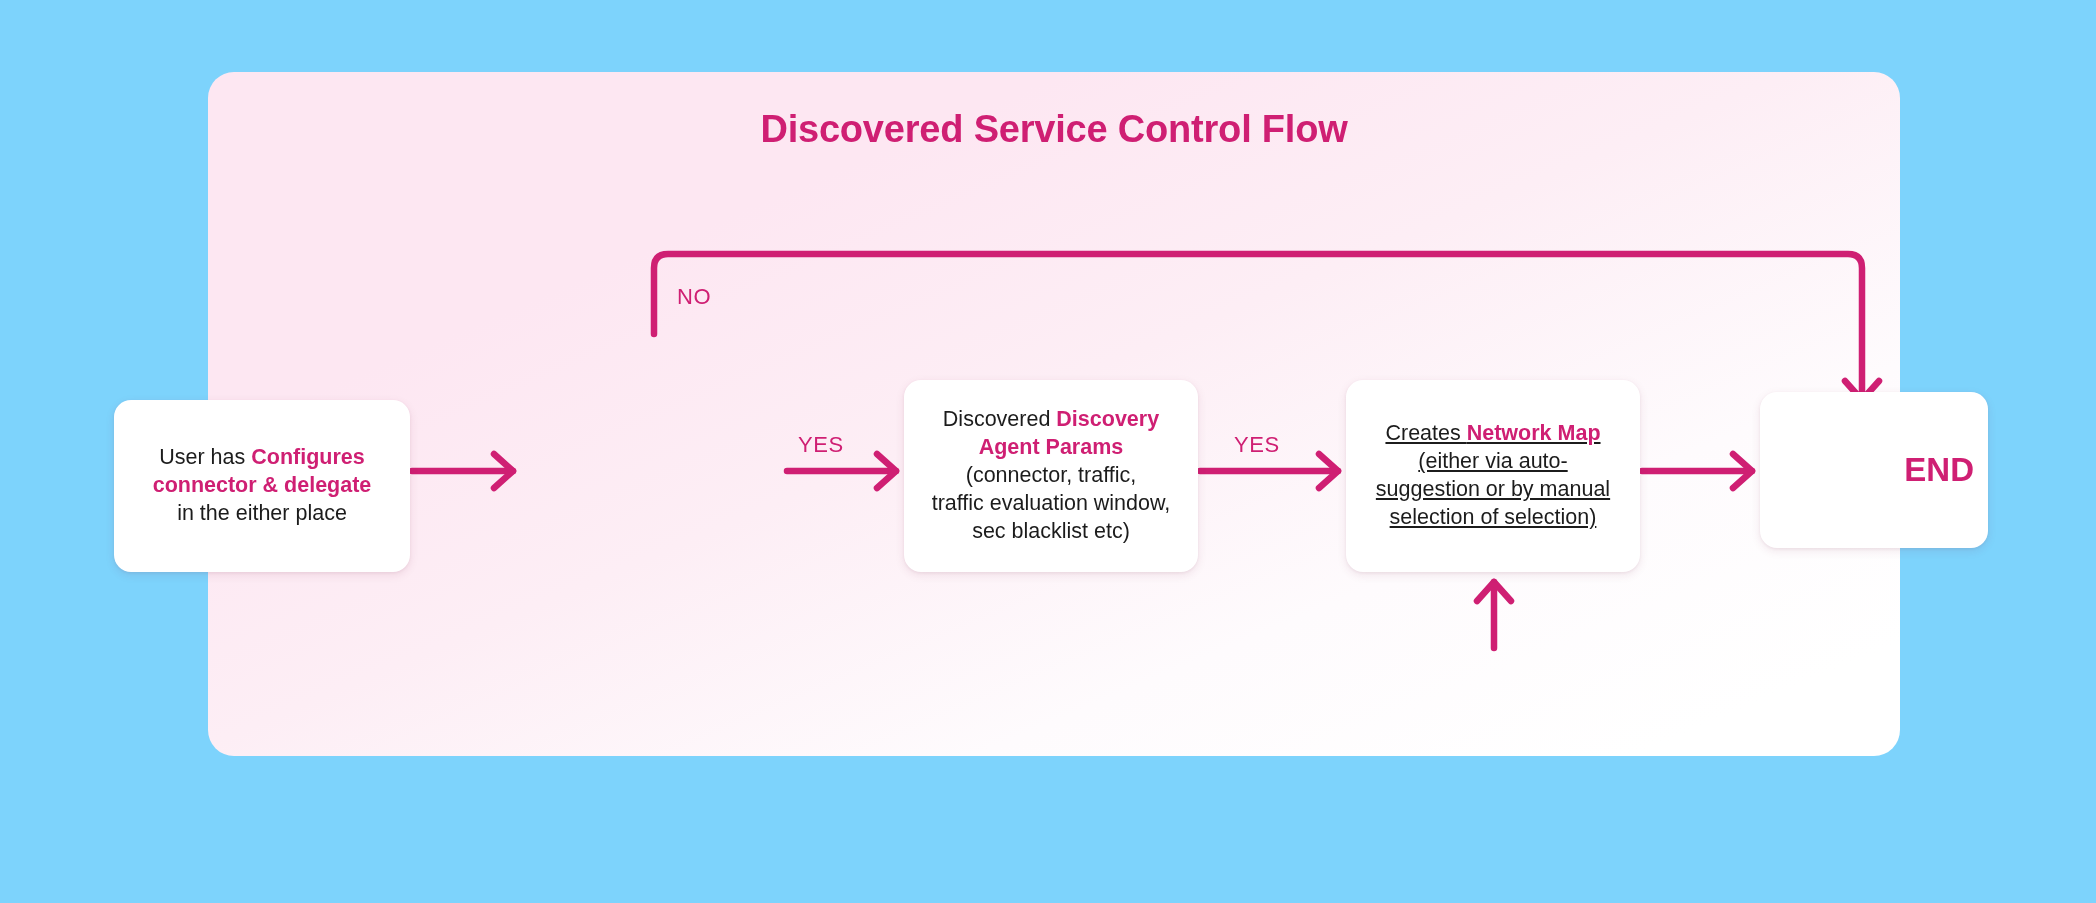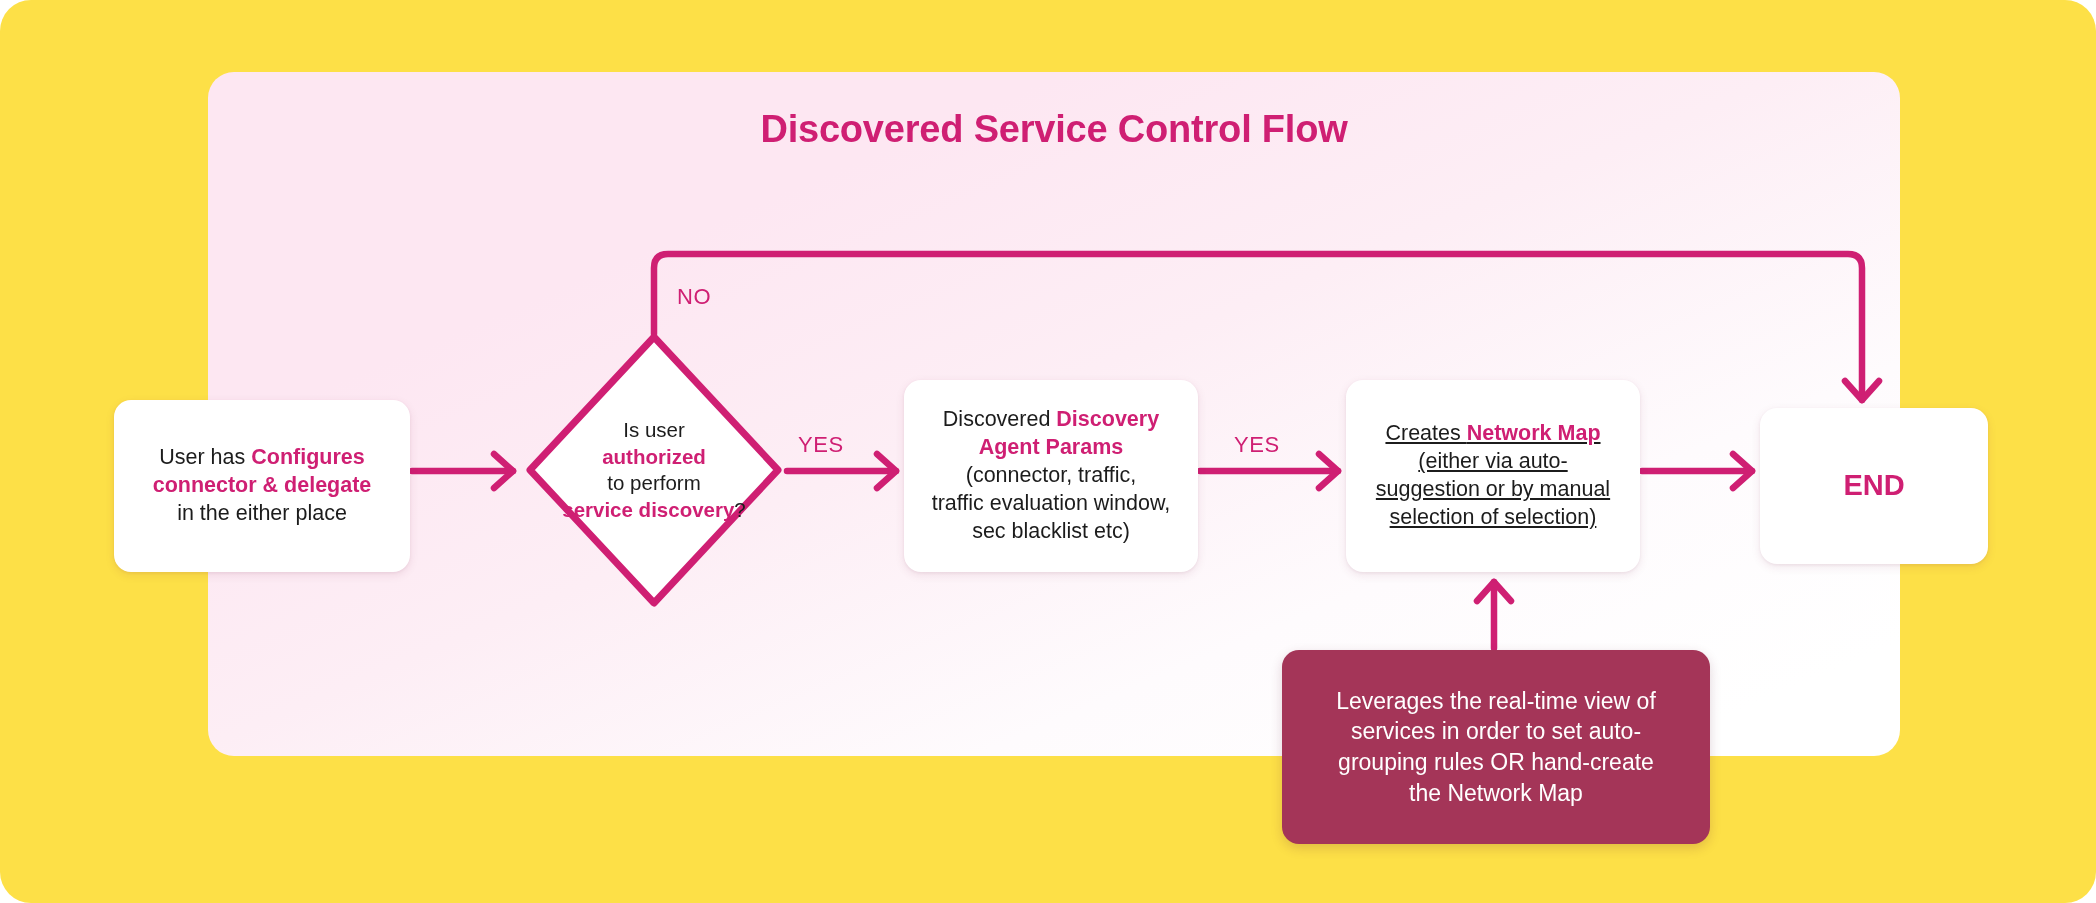--- a/index.html
+++ b/index.html
@@ -13,22 +13,21 @@
     height: 903px;
     overflow: hidden;
     font-family: "Liberation Sans", sans-serif;
     -webkit-font-smoothing: antialiased;
   }
 
   #stage {
     position: relative;
     width: 2096px;
     height: 903px;
-    background: #fde047;
-    border-radius: 31px;
+    background: #7dd3fc;
   }
 
   
   #panel {
     position: absolute;
     left: 208px;
     top: 72px;
     width: 1692px;
     height: 684px;
     border-radius: 26px;
@@ -69,24 +68,25 @@
   }
   .node .hl {
     color: #cf1f73;
     font-weight: bold;
   }
 
   #node-start  { left: 114px;  top: 400px;  width: 296px; height: 172px; }
   #node-params { left: 904px;  top: 380px;  width: 294px; height: 192px; }
   #node-netmap { left: 1346px; top: 380px;  width: 294px; height: 192px; text-decoration: underline; }
   #node-end {
-    left: 1760px; top: 408px; width: 228px; height: 156px;
-    color: #cf1f73;
-    font-size: 29px;
-    font-weight: bold;
+    left: 1760px; top: 392px; width: 228px; height: 156px;
+    color: #cf1f73;
+    font-size: 33px;
+    font-weight: bold;
+    justify-content: flex-end;
   }
 
   
   #node-decision {
     position: absolute;
     left: 523px;
     top: 330px;
     width: 262px;
     height: 280px;
   }
@@ -207,31 +207,20 @@
   <div class="edge-label" id="label-yes2">YES</div>
 
   <div class="node" id="node-start">
     <div>
       <span>User has </span><span class="hl">Configures</span><br>
       <span class="hl">connector &amp; delegate</span><br>
       <span>in the either place</span>
     </div>
   </div>
 
-  <div id="node-decision">
-    <svg class="dia-shape" viewBox="0 0 262 280" xmlns="http://www.w3.org/2000/svg">
-      <polygon points="131,7 255,140 131,273 7,140" fill="#ffffff" stroke="#cf1f73" stroke-width="7" stroke-linejoin="round"></polygon>
-    </svg>
-    <div class="dia-text">
-      <span>Is user</span><br>
-      <span class="hl">authorized</span><br>
-      <span>to perform</span><br>
-      <span class="hl">service discovery</span><span>?</span>
-    </div>
-  </div>
 
   <div class="node" id="node-params">
     <div>
       <span>Discovered </span><span class="hl">Discovery</span><br>
       <span class="hl">Agent Params</span><br>
       <span>(connector, traffic,</span><br>
       <span>traffic evaluation window,</span><br>
       <span>sec blacklist etc)</span>
     </div>
   </div>
@@ -242,22 +231,14 @@
       <span>(either via auto-</span><br>
       <span>suggestion or by manual</span><br>
       <span>selection of selection)</span>
     </div>
   </div>
 
   <div class="node" id="node-end">
     <span>END</span>
   </div>
 
-  <div id="node-note">
-    <div>
-      <span>Leverages the real-time view of</span><br>
-      <span>services in order to set auto-</span><br>
-      <span>grouping rules OR hand-create</span><br>
-      <span>the Network Map</span>
-    </div>
-  </div>
 
 </div>
 
 </body></html>

